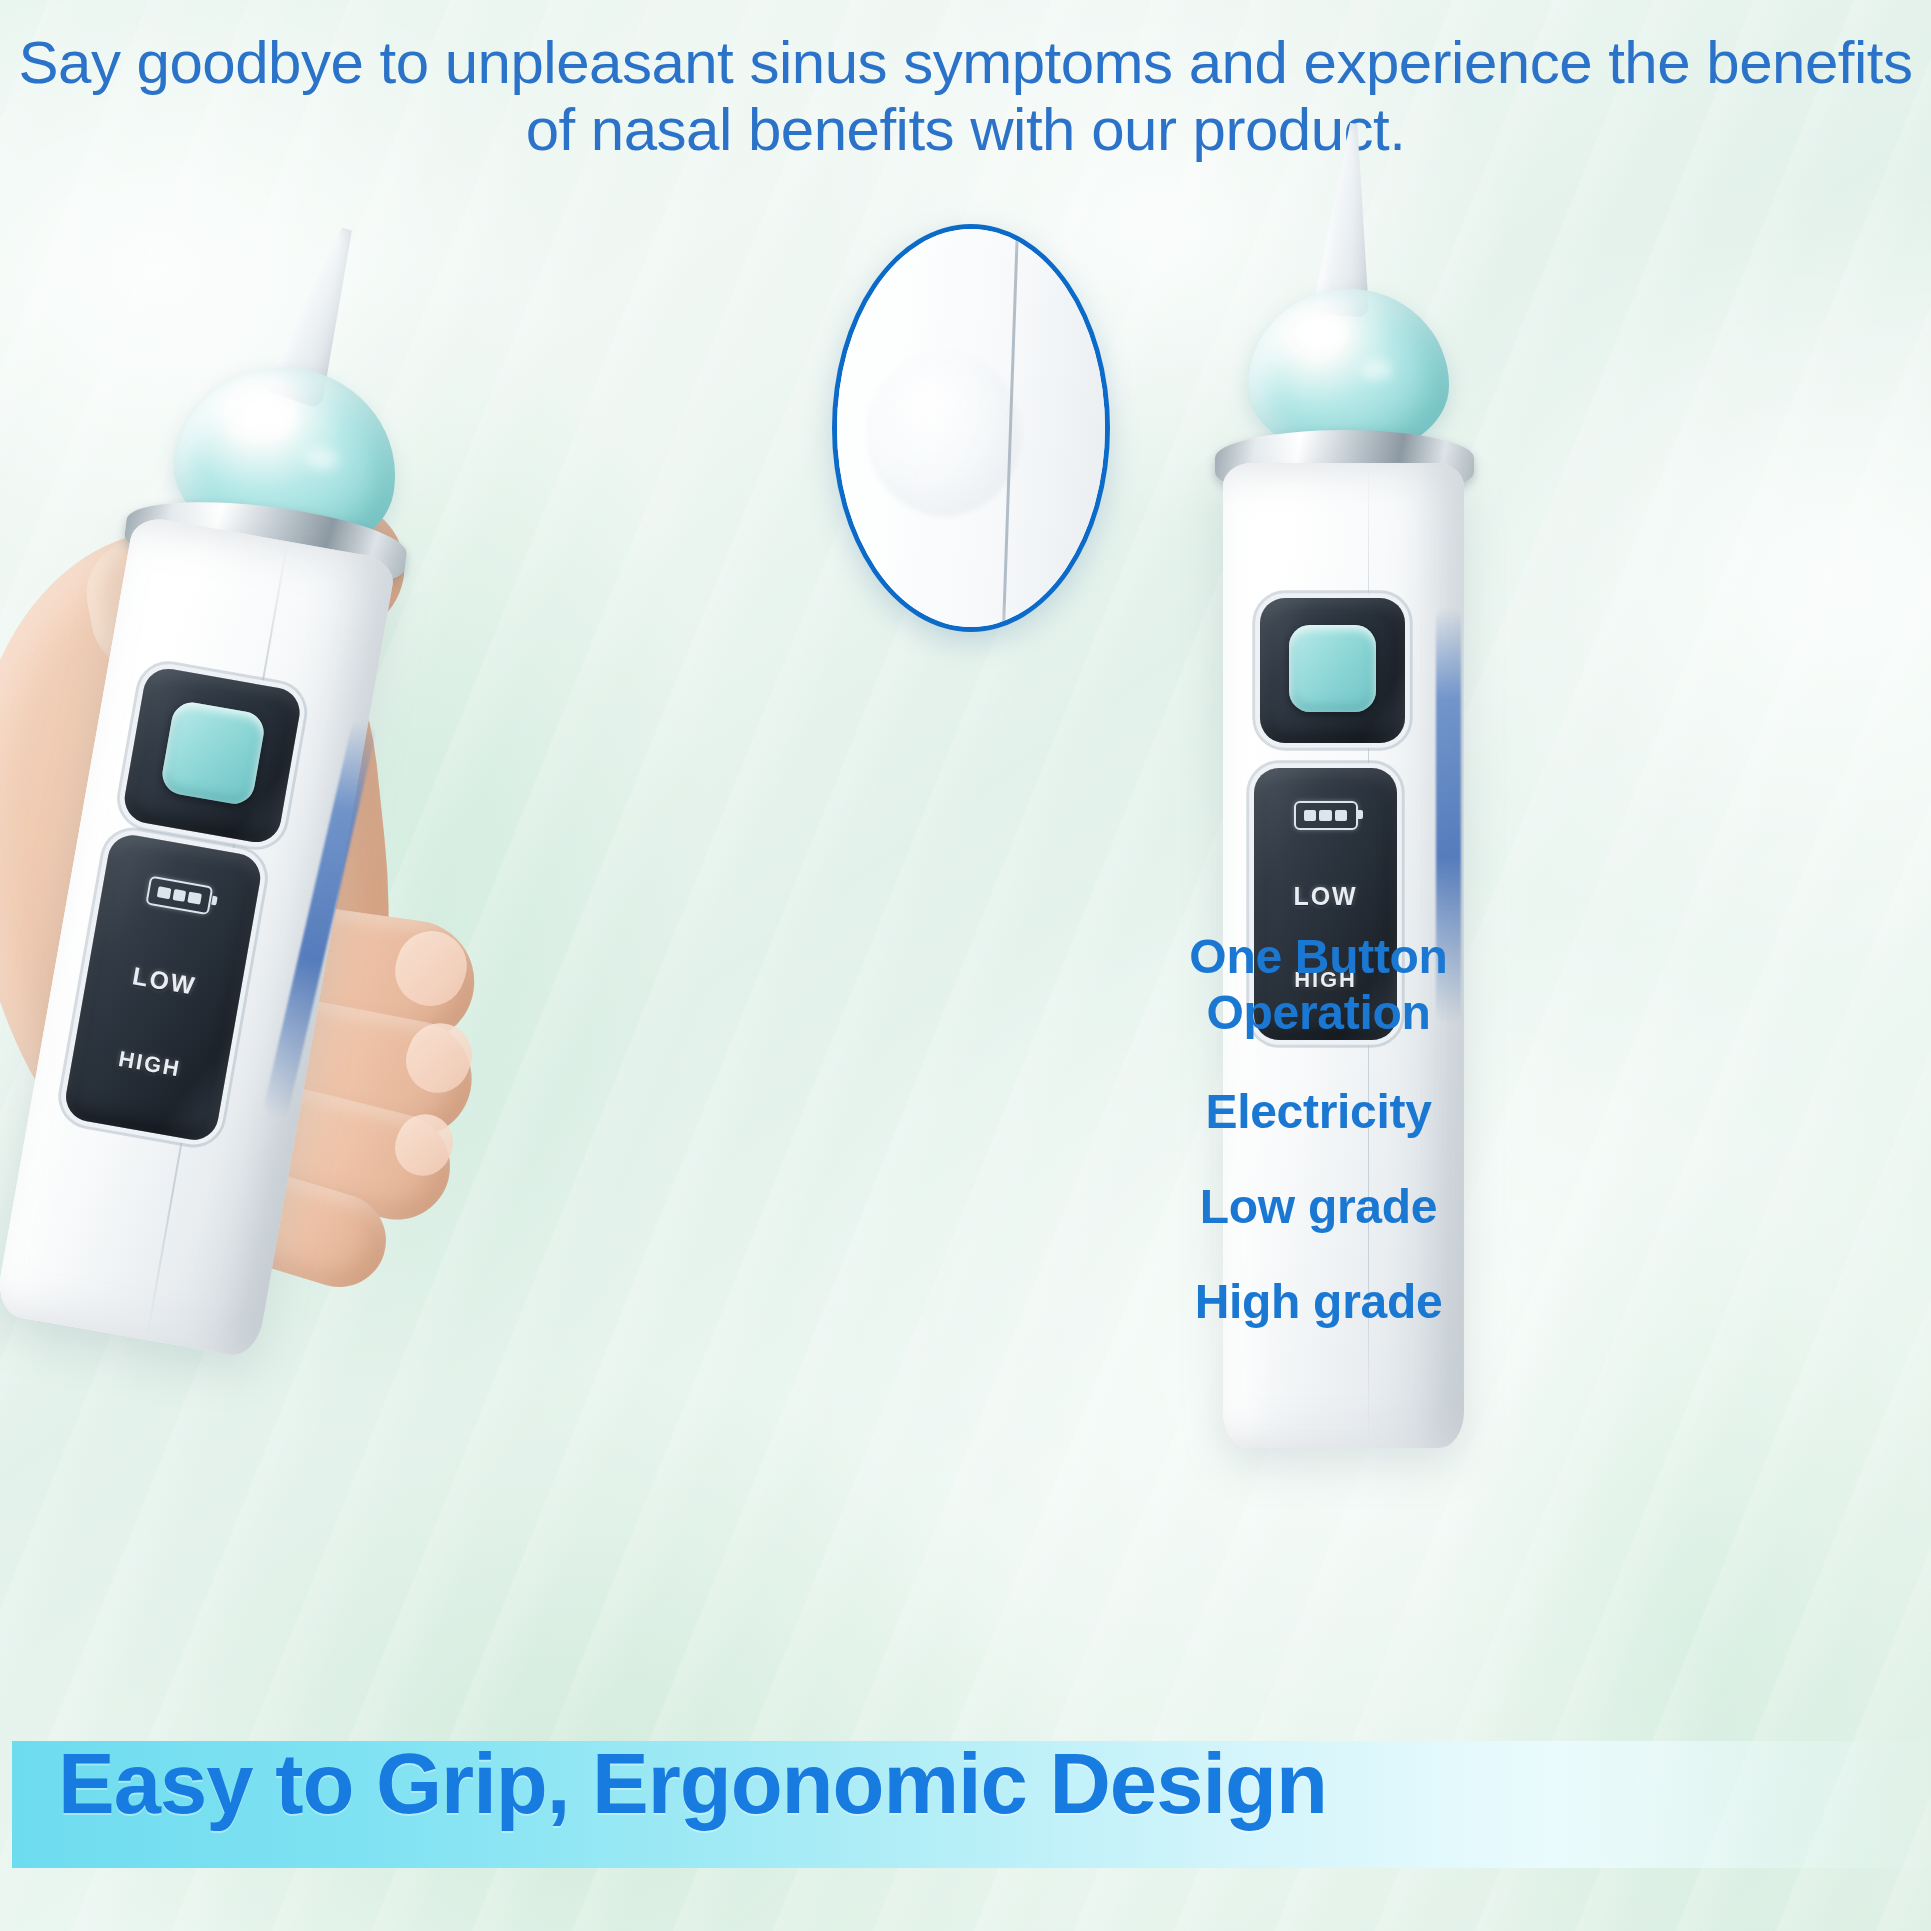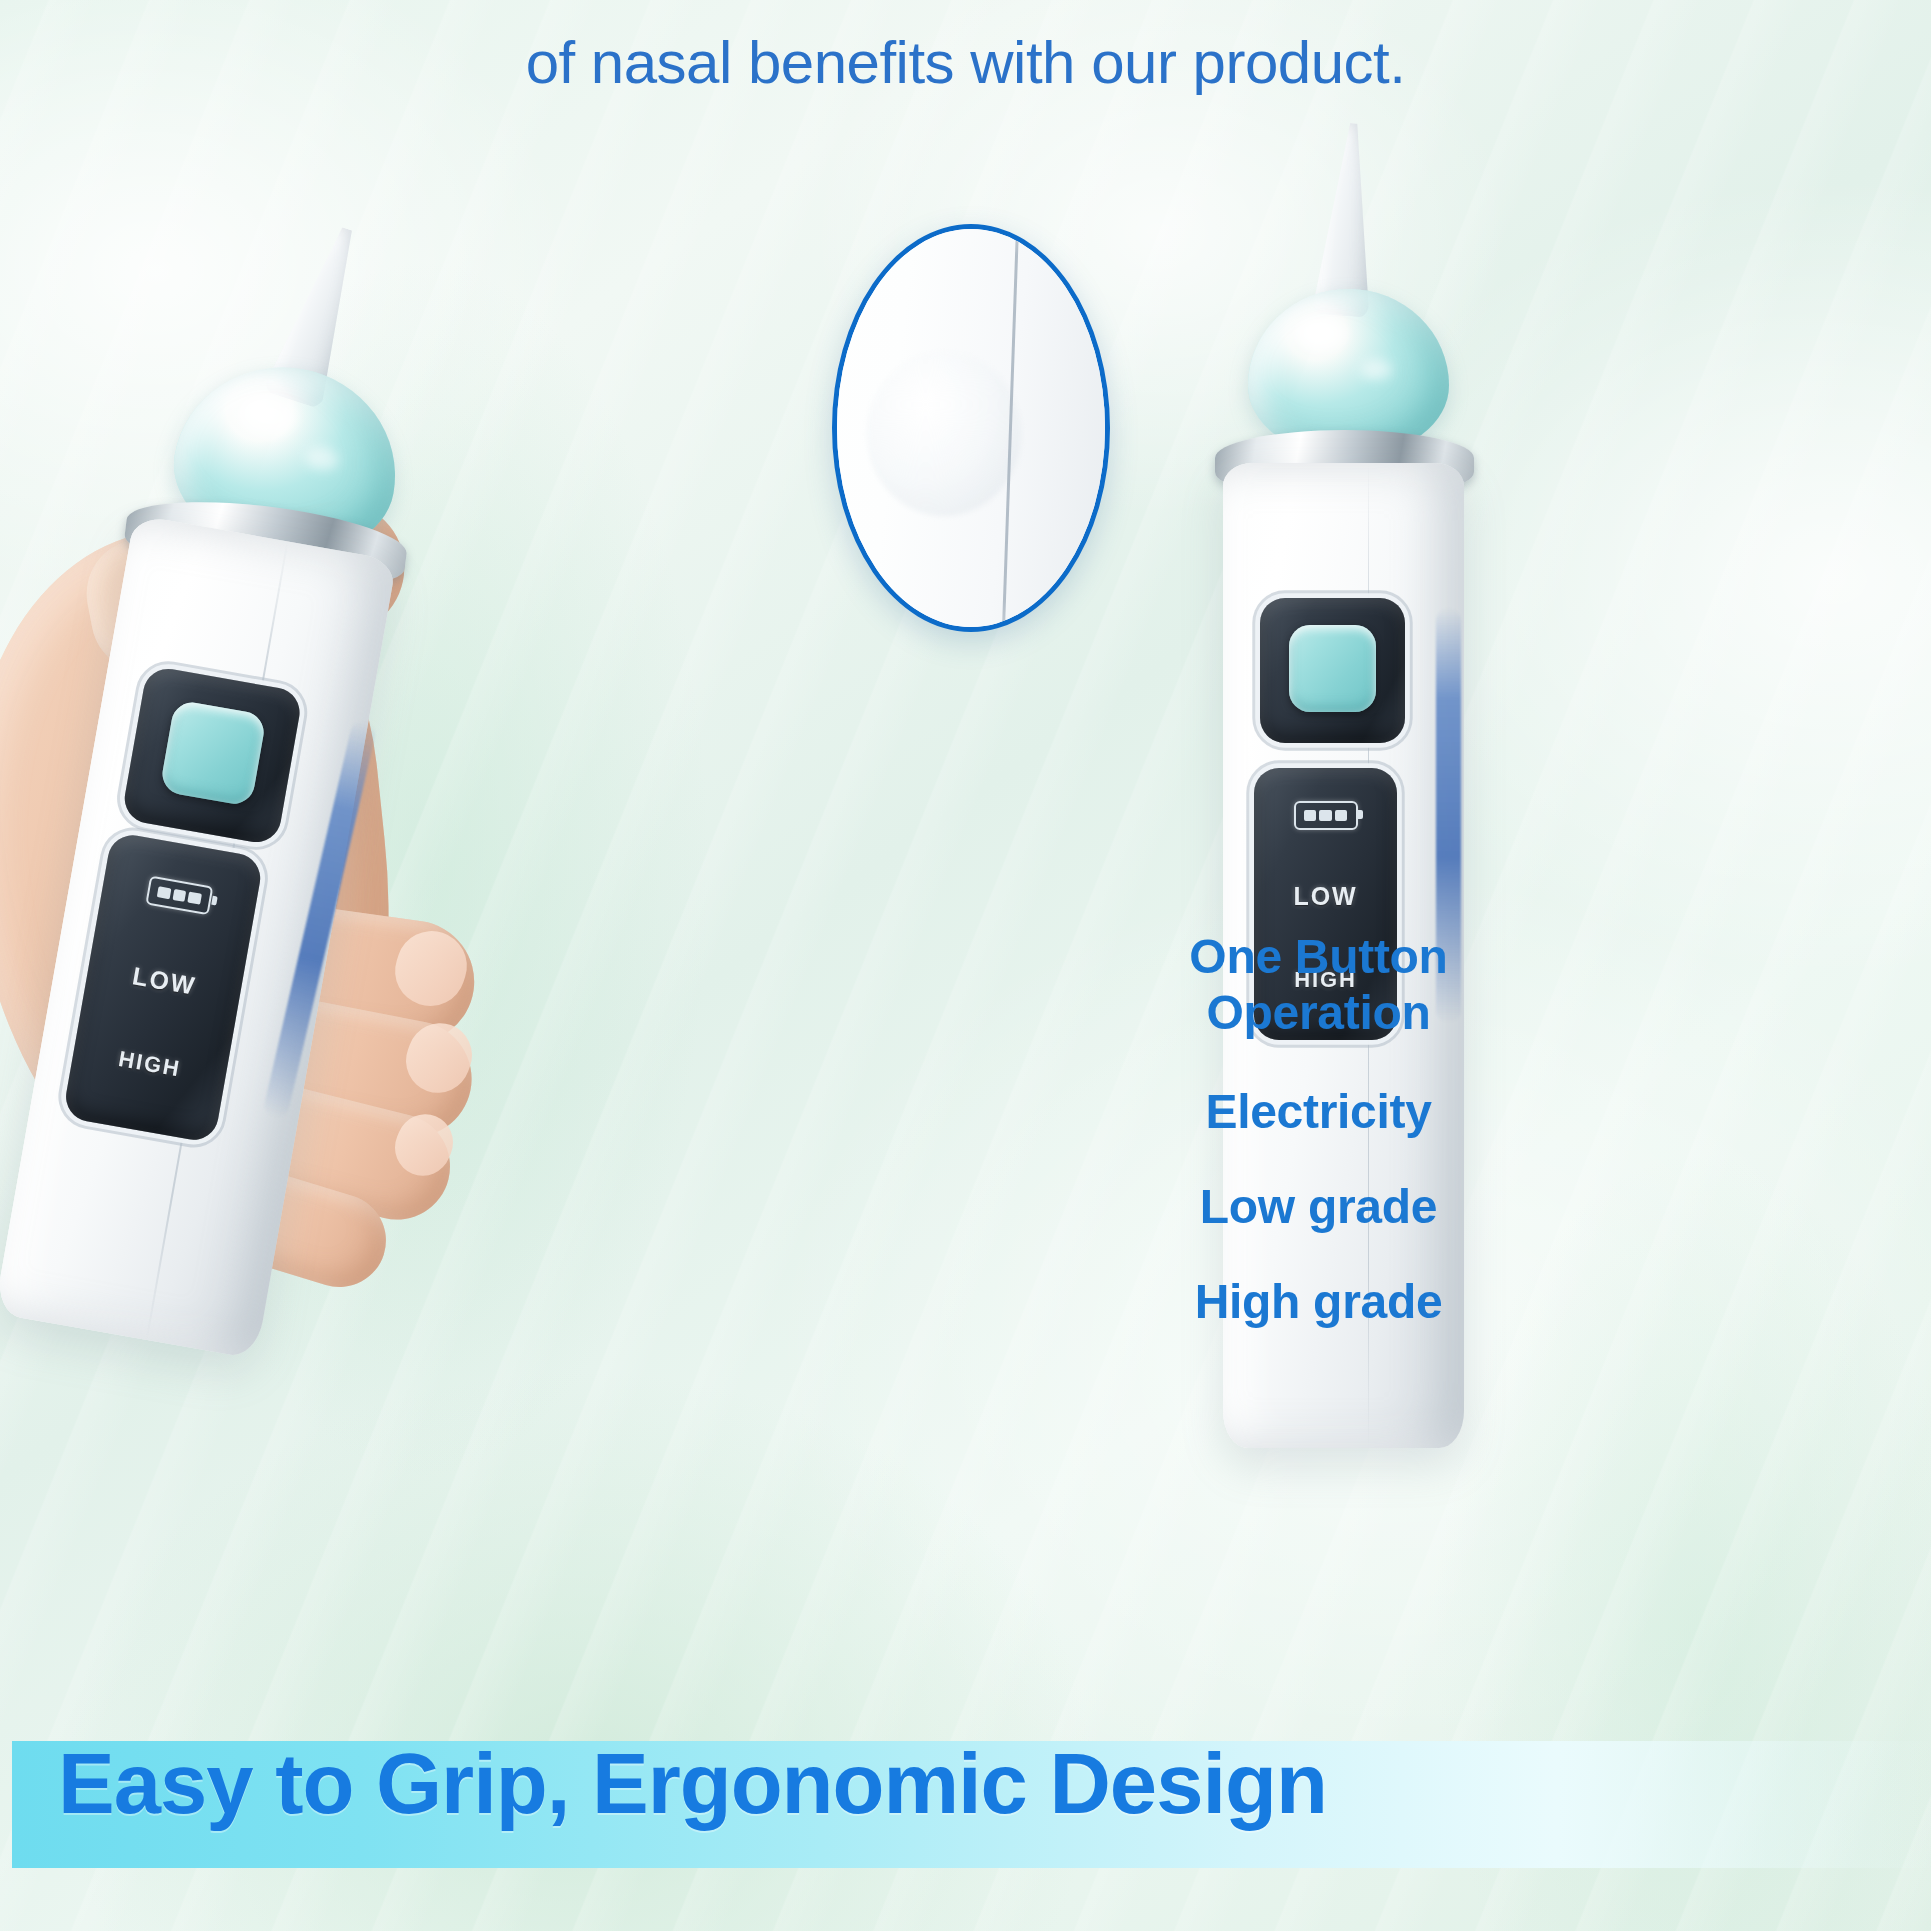--- a/index.html
+++ b/index.html
@@ -173,20 +173,21 @@
 </head>
 <body>
 
 <div id="page">
 
   <div class="bg"></div>
   <div class="bg-wash"></div>
   <div class="bg-streaks"></div>
 
   <div class="headline">
+    <span class="l1">Say goodbye to unpleasant sinus symptoms and experience the benefits</span>
     <span class="l2">of nasal benefits with our product.</span>
   </div>
 
   <div class="hand-wrap">
     <div class="palm"></div>
     <div class="finger f1"></div>
     <div class="finger f2"></div>
     <div class="finger f3"></div>
     <div class="finger f4"></div>
     <div class="finger f5"></div>

